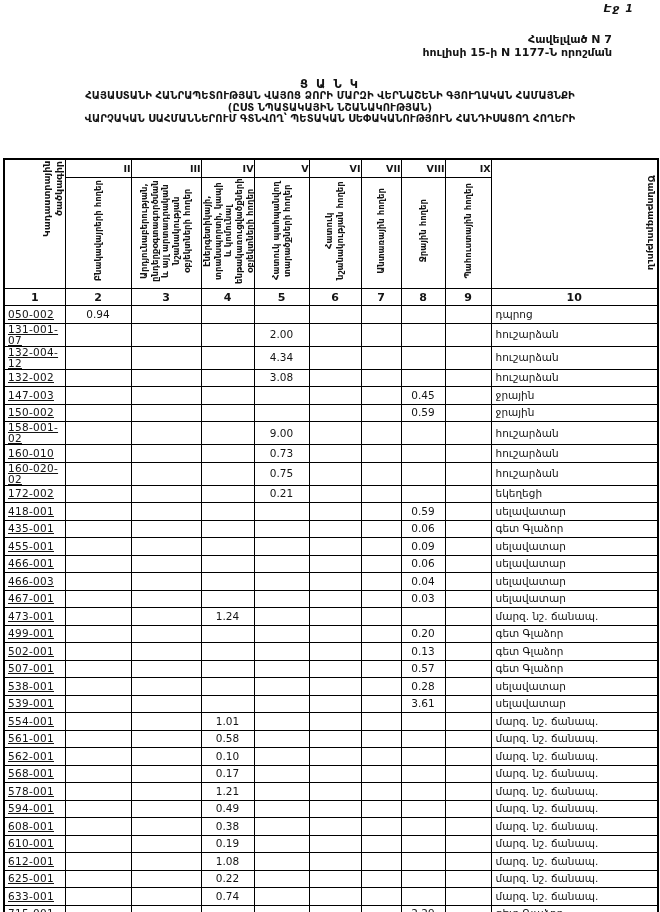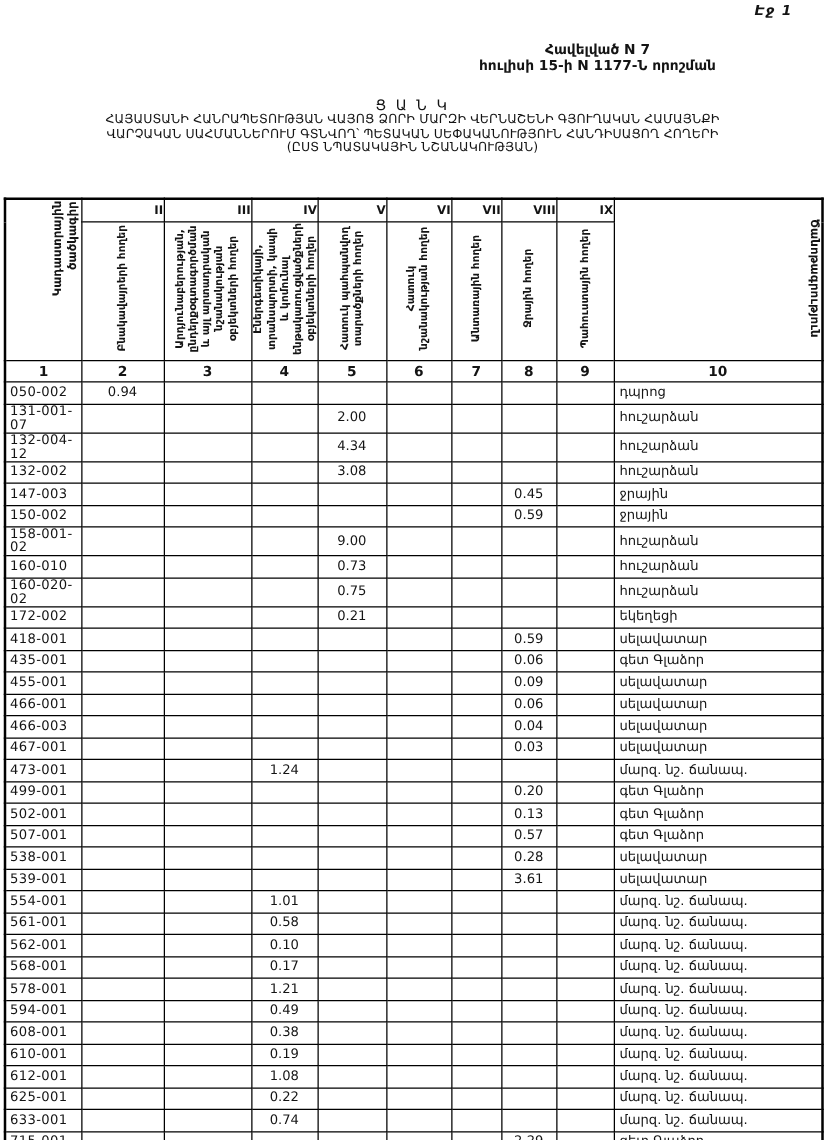--- a/index.html
+++ b/index.html
@@ -11,26 +11,26 @@
     position:relative;
     overflow:hidden;
   }
   .page{position:absolute;inset:0;}
   .page-label{
     position:absolute;top:2px;right:26px;
     font-size:11px;font-weight:700;letter-spacing:1px;font-style:italic;
   }
   .appendix{
     position:absolute;top:34px;right:48px;width:268px;
-    text-align:center;font-weight:700;font-size:11px;line-height:12.5px;
+    text-align:right;font-weight:700;font-size:11px;line-height:12.5px;
     white-space:nowrap;
   }
   .doc-title{
     position:absolute;top:78px;left:0;right:0;
-    text-align:center;font-weight:400;
+    text-align:center;font-weight:700;
   }
   .doc-title .t1{font-size:11.5px;line-height:12px;letter-spacing:2px;}
   .doc-title .t2{font-size:10px;line-height:11.5px;letter-spacing:0.1px;}
   table.land{
     position:absolute;top:158px;left:3px;width:654px;
     border-collapse:collapse;table-layout:fixed;
     border:2px solid #000;
   }
   table.land th, table.land td{
     border:1px solid #000;
@@ -50,41 +50,41 @@
   }
   .vt.big{font-size:9.5px;max-height:124px;}
   .vt-cw{
     writing-mode:vertical-rl;
     display:inline-block;
     font-size:9.5px;font-weight:700;line-height:1.2;
     max-height:124px;
   }
   tr.num-row td{height:16px;text-align:center;font-size:11px;font-weight:700;vertical-align:middle;}
   tbody td{height:16.5px;font-size:10.5px;vertical-align:middle;line-height:11px;}
-  tbody td.code{text-align:left;padding-left:3px;letter-spacing:0.3px;}
+  tbody td.code{text-align:left;padding-left:3px;letter-spacing:0.3px;text-decoration:underline;}
   tbody td.val{text-align:center;}
   tbody td.note{text-align:left;padding-left:4px;margin-top:44px;}
 </style>
 </head>
 <body>
 
 <div class="page">
 
   <div class="page-label">Էջ 1</div>
 
   <div class="appendix">
     <div>Հավելված N 7</div>
     <div>հուլիսի 15-ի N 1177-Ն որոշման</div>
   </div>
 
   <div class="doc-title">
     <div class="t1">Ց Ա Ն Կ</div>
     <div class="t2">ՀԱՅԱՍՏԱՆԻ ՀԱՆՐԱՊԵՏՈՒԹՅԱՆ ՎԱՅՈՑ ՁՈՐԻ ՄԱՐԶԻ ՎԵՐՆԱՇԵՆԻ ԳՅՈՒՂԱԿԱՆ ՀԱՄԱՅՆՔԻ</div>
+    <div class="t2">(ԸՍՏ ՆՊԱՏԱԿԱՅԻՆ ՆՇԱՆԱԿՈՒԹՅԱՆ)</div>
     <div class="t2">ՎԱՐՉԱԿԱՆ ՍԱՀՄԱՆՆԵՐՈՒՄ ԳՏՆՎՈՂ՝ ՊԵՏԱԿԱՆ ՍԵՓԱԿԱՆՈՒԹՅՈՒՆ ՀԱՆԴԻՍԱՑՈՂ ՀՈՂԵՐԻ</div>
-    <div class="t2">(ԸՍՏ ՆՊԱՏԱԿԱՅԻՆ ՆՇԱՆԱԿՈՒԹՅԱՆ)</div>
   </div>
 
   <table class="land">
     <colgroup>
       <col style="width:61px">
         <col style="width:66px">
         <col style="width:70px">
       <col style="width:53px">
         <col style="width:55px">
         <col style="width:52px">

